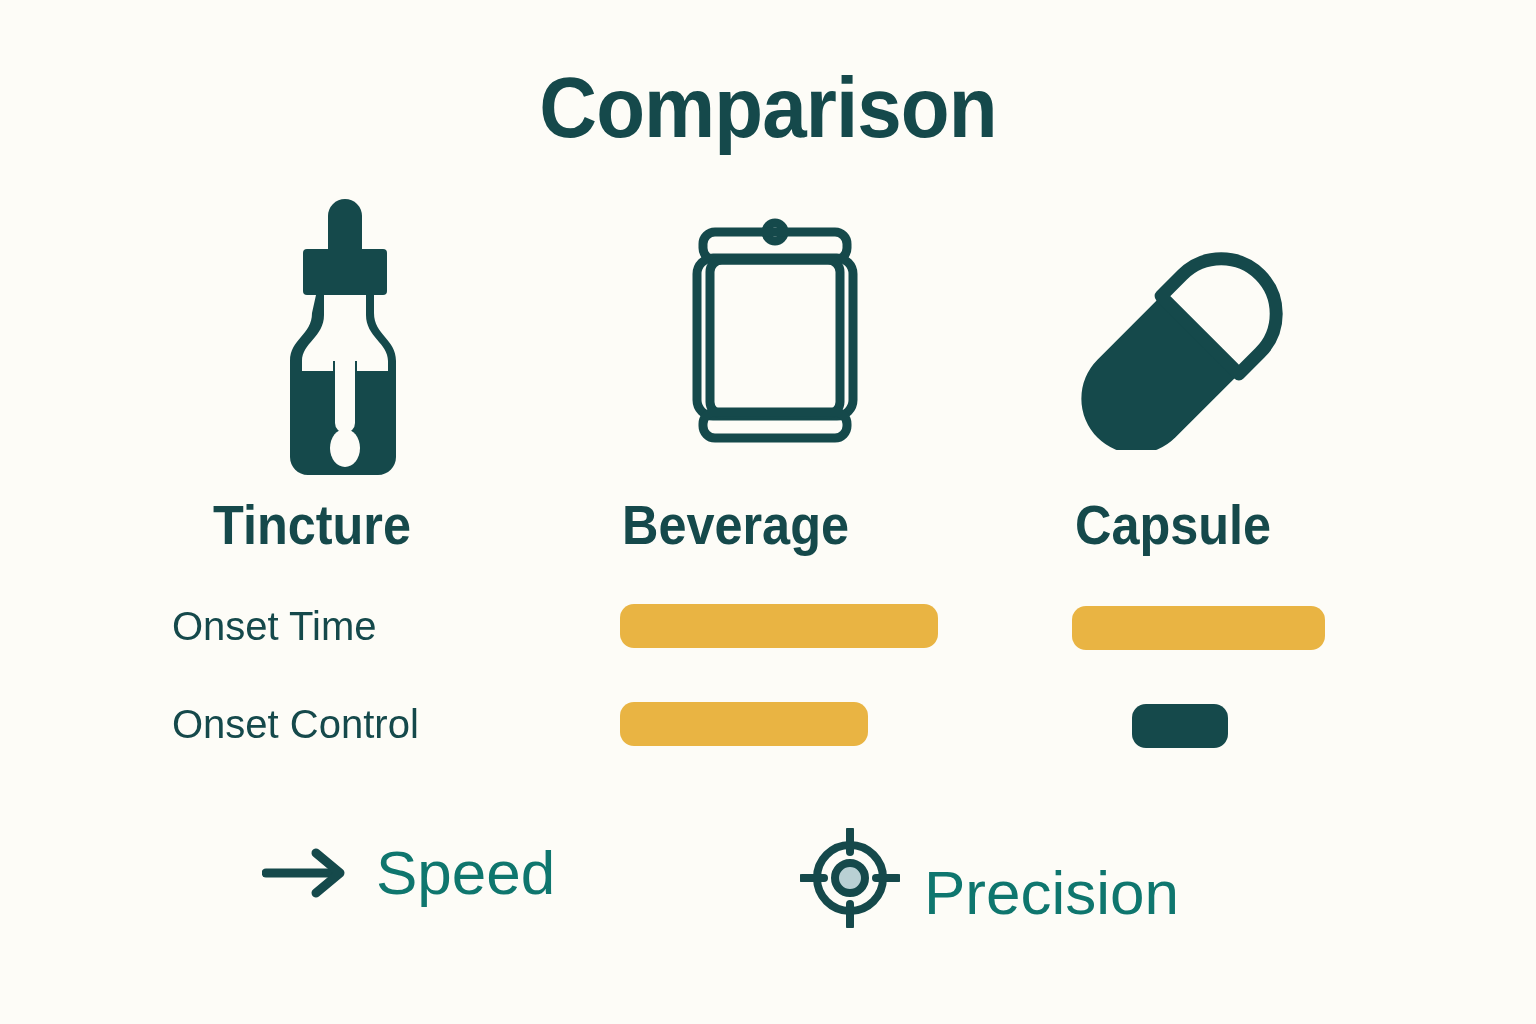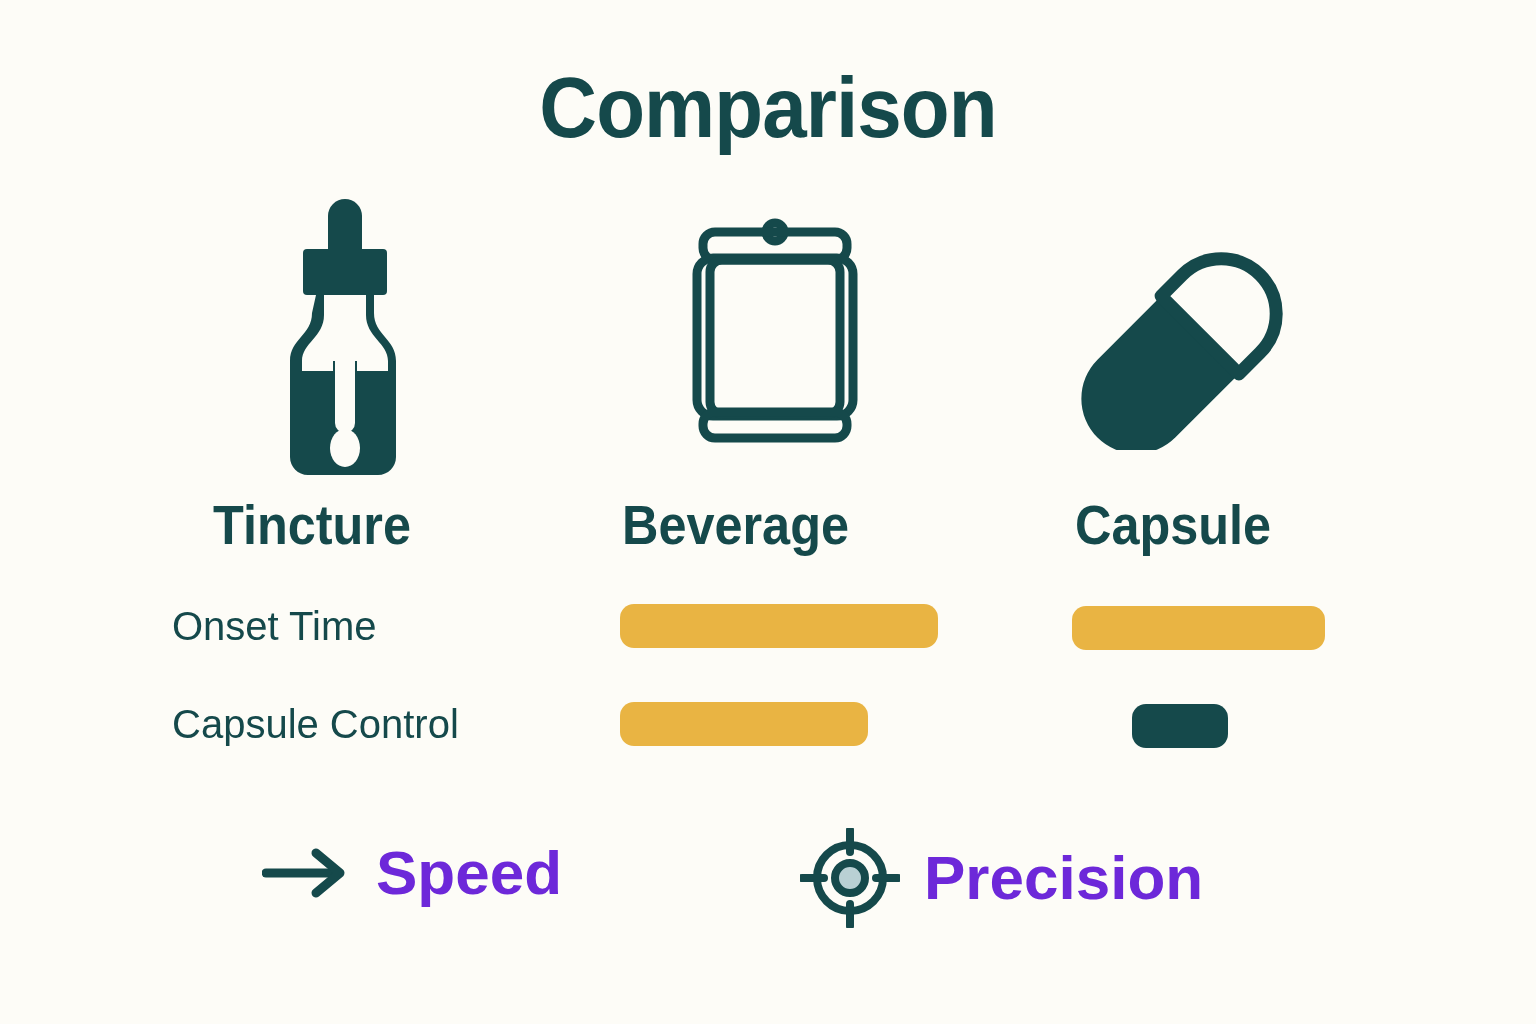--- a/index.html
+++ b/index.html
@@ -104,36 +104,36 @@
   .bar-dos-bev    { left: 620px;  top: 702px; width: 248px; }
   .bar-dos-cap    { left: 1132px; top: 704px; width: 96px;  }
 
   
   .legend-item {
     position: absolute;
     display: flex;
     align-items: center;
   }
   .legend-speed     { left: 262px; top: 838px; }
-  .legend-precision { left: 800px; top: 832px; }
+  .legend-precision { left: 800px; top: 832px; align-items: flex-end; }
 
   .legend-icon {
     display: flex;
     align-items: center;
     justify-content: center;
     flex: none;
   }
   .legend-icon-arrow { width: 88px; height: 70px; }
   .legend-icon-target { width: 100px; height: 92px; }
 
   .legend-text {
     font-family: "Liberation Sans", sans-serif;
-    font-weight: bold;
+    font-weight: normal;
     font-size: 62px;
-    color: #6d28d9;
+    color: #0f766e;
     line-height: 1;
     white-space: nowrap;
   }
   .legend-speed .legend-text { margin-left: 26px; }
   .legend-precision .legend-text { margin-left: 24px; }
 </style>
 </head>
 <body>
 
 <div id="stage">
@@ -192,21 +192,21 @@
   </div>
 
   <div class="prod-label lbl-tincture">Tincture</div>
   <div class="prod-label lbl-beverage">Beverage</div>
   <div class="prod-label lbl-capsule">Capsule</div>
 
   <div class="row-label row-label-onset">Onset Time</div>
   <div class="bar bar-amber bar-onset-bev"></div>
   <div class="bar bar-amber bar-onset-cap"></div>
 
-  <div class="row-label row-label-dosage">Capsule Control</div>
+  <div class="row-label row-label-dosage">Onset Control</div>
   <div class="bar bar-amber bar-dos-bev"></div>
   <div class="bar bar-teal  bar-dos-cap"></div>
 
   <div class="legend-item legend-speed">
     <span class="legend-icon legend-icon-arrow">
       <svg width="88" height="56" viewBox="0 0 88 56" aria-hidden="true">
         <g stroke="#15494B" stroke-width="9" fill="none" stroke-linecap="round" stroke-linejoin="round">
           <line x1="4" y1="28" x2="76" y2="28"></line>
           <polyline points="54,8 78,28 54,48"></polyline>
         </g>

